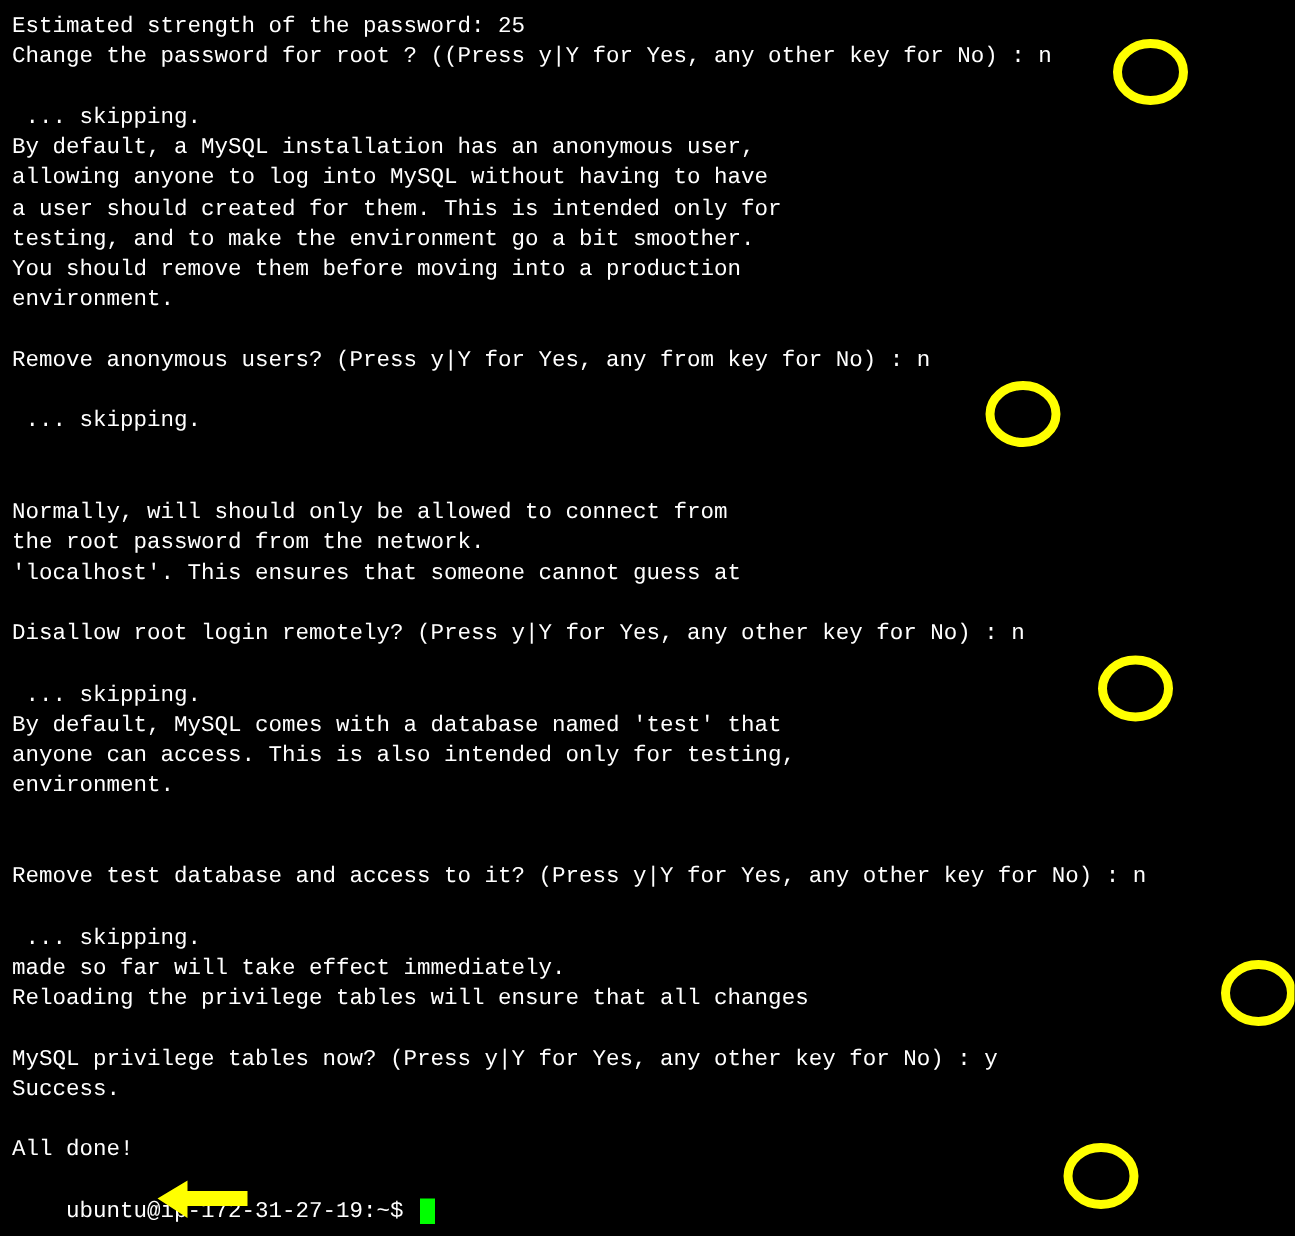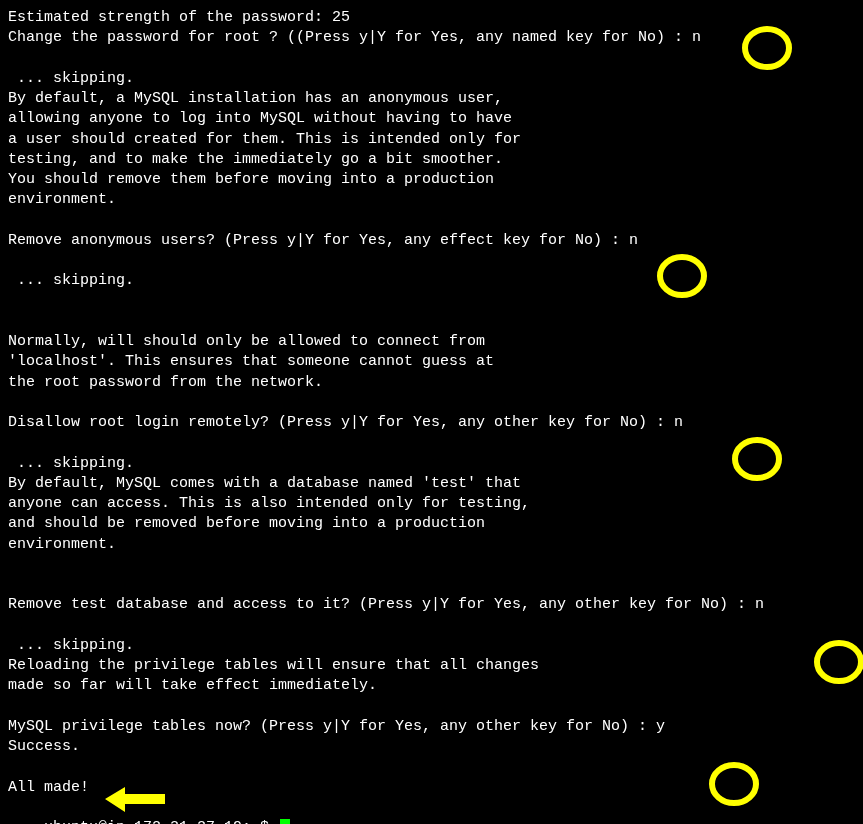--- a/index.html
+++ b/index.html
@@ -41,58 +41,57 @@
     .arrow-svg {
       width: 70px;
       height: 35px;
     }
   </style>
 </head>
 <body>
 
 <div>
   <div class="terminal-line">Estimated strength of the password: 25</div>
-  <div class="terminal-line">Change the password for root ? ((Press y|Y for Yes, any named key for No) : n</div>
+  <div class="terminal-line">Change the password for root ? ((Press y|Y for Yes, any other key for No) : n</div>
   <div class="terminal-line">&nbsp;</div>
   <div class="terminal-line"> ... skipping.</div>
   <div class="terminal-line">By default, a MySQL installation has an anonymous user,</div>
   <div class="terminal-line">allowing anyone to log into MySQL without having to have</div>
   <div class="terminal-line">a user should created for them. This is intended only for</div>
-  <div class="terminal-line">testing, and to make the immediately go a bit smoother.</div>
+  <div class="terminal-line">testing, and to make the environment go a bit smoother.</div>
   <div class="terminal-line">You should remove them before moving into a production</div>
   <div class="terminal-line">environment.</div>
   <div class="terminal-line">&nbsp;</div>
-  <div class="terminal-line">Remove anonymous users? (Press y|Y for Yes, any effect key for No) : n</div>
+  <div class="terminal-line">Remove anonymous users? (Press y|Y for Yes, any from key for No) : n</div>
   <div class="terminal-line">&nbsp;</div>
   <div class="terminal-line"> ... skipping.</div>
   <div class="terminal-line">&nbsp;</div>
   <div class="terminal-line">&nbsp;</div>
   <div class="terminal-line">Normally, will should only be allowed to connect from</div>
+  <div class="terminal-line">the root password from the network.</div>
   <div class="terminal-line">'localhost'. This ensures that someone cannot guess at</div>
-  <div class="terminal-line">the root password from the network.</div>
   <div class="terminal-line">&nbsp;</div>
   <div class="terminal-line">Disallow root login remotely? (Press y|Y for Yes, any other key for No) : n</div>
   <div class="terminal-line">&nbsp;</div>
   <div class="terminal-line"> ... skipping.</div>
   <div class="terminal-line">By default, MySQL comes with a database named 'test' that</div>
   <div class="terminal-line">anyone can access. This is also intended only for testing,</div>
-  <div class="terminal-line">and should be removed before moving into a production</div>
   <div class="terminal-line">environment.</div>
   <div class="terminal-line">&nbsp;</div>
   <div class="terminal-line">&nbsp;</div>
   <div class="terminal-line">Remove test database and access to it? (Press y|Y for Yes, any other key for No) : n</div>
   <div class="terminal-line">&nbsp;</div>
   <div class="terminal-line"> ... skipping.</div>
+  <div class="terminal-line">made so far will take effect immediately.</div>
   <div class="terminal-line">Reloading the privilege tables will ensure that all changes</div>
-  <div class="terminal-line">made so far will take effect immediately.</div>
   <div class="terminal-line">&nbsp;</div>
   <div class="terminal-line">MySQL privilege tables now? (Press y|Y for Yes, any other key for No) : y</div>
   <div class="terminal-line">Success.</div>
   <div class="terminal-line">&nbsp;</div>
-  <div class="terminal-line">All made!</div>
+  <div class="terminal-line">All done!</div>
   <div class="terminal-line">
     <span class="prompt-line">ubuntu@ip-172-31-27-19:~$ </span><span class="cursor"></span>
   </div>
 </div>
 
 <div class="annotation" style="top:24px; left:740px;">
   <svg width="55" height="48">
       <ellipse cx="27" cy="24" rx="22" ry="19" fill="none" stroke="#ffff00" stroke-width="6"></ellipse>
     </svg>
 </div>

